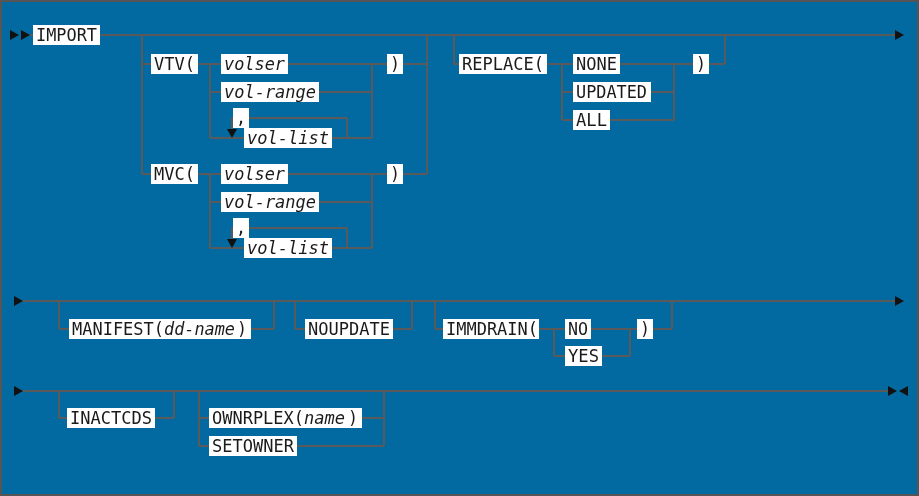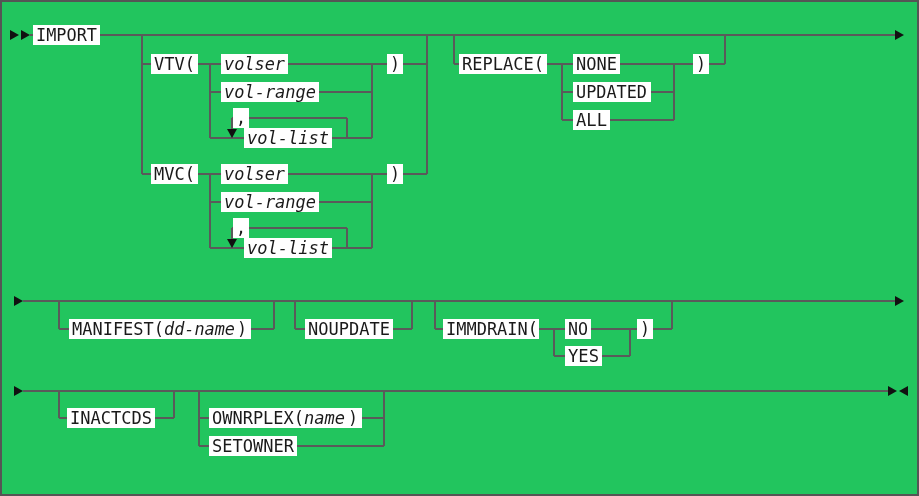--- a/index.html
+++ b/index.html
@@ -1,21 +1,21 @@
 <!DOCTYPE html>
 <html><head>
 <meta charset="utf-8">
 <style>
   html,body{margin:0;padding:0;background:#ffffff;}
   .frame{
     position:relative;
     width:919px;height:496px;
     box-sizing:border-box;
     border:2px solid #555555;
-    background:#22c55e;
+    background:#0369a1;
     font-family:"DejaVu Sans Mono", monospace;
   }
   svg{display:block;}
   .lines path{
     stroke:#5a5a5a;
     stroke-width:2;
     fill:none;
     shape-rendering:crispEdges;
   }
   .arrows polygon{fill:#111111;stroke:none;}

